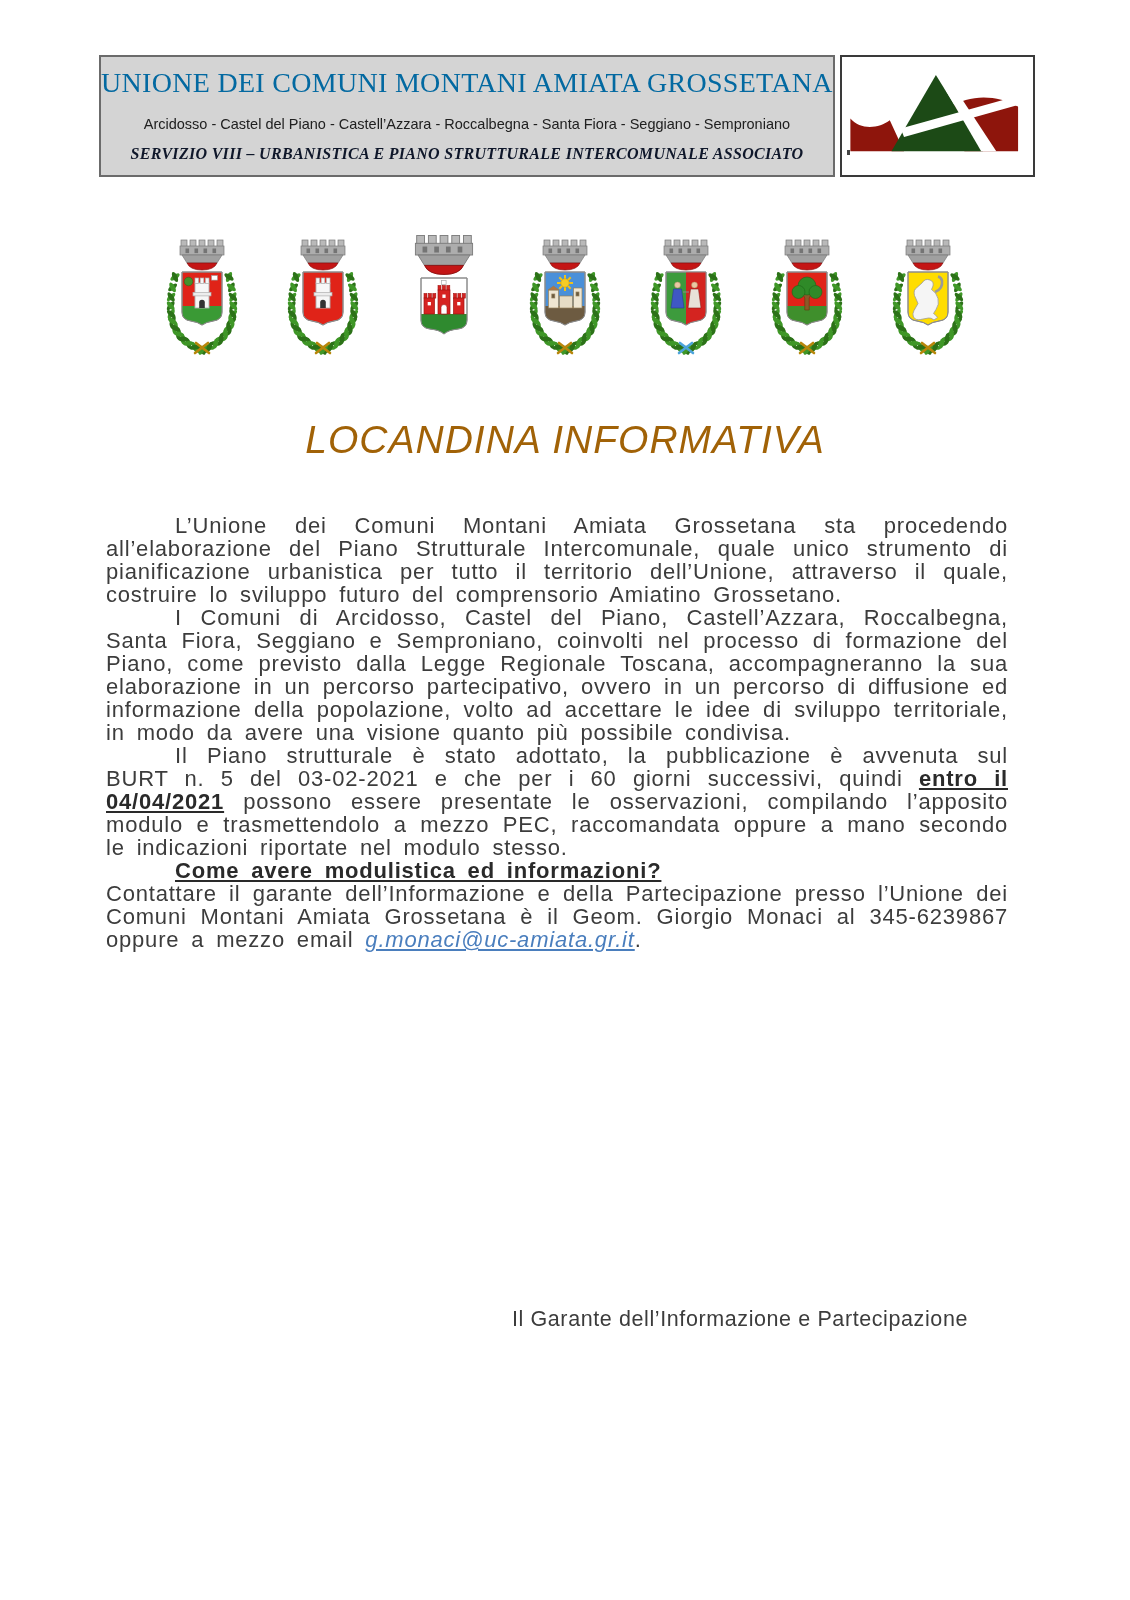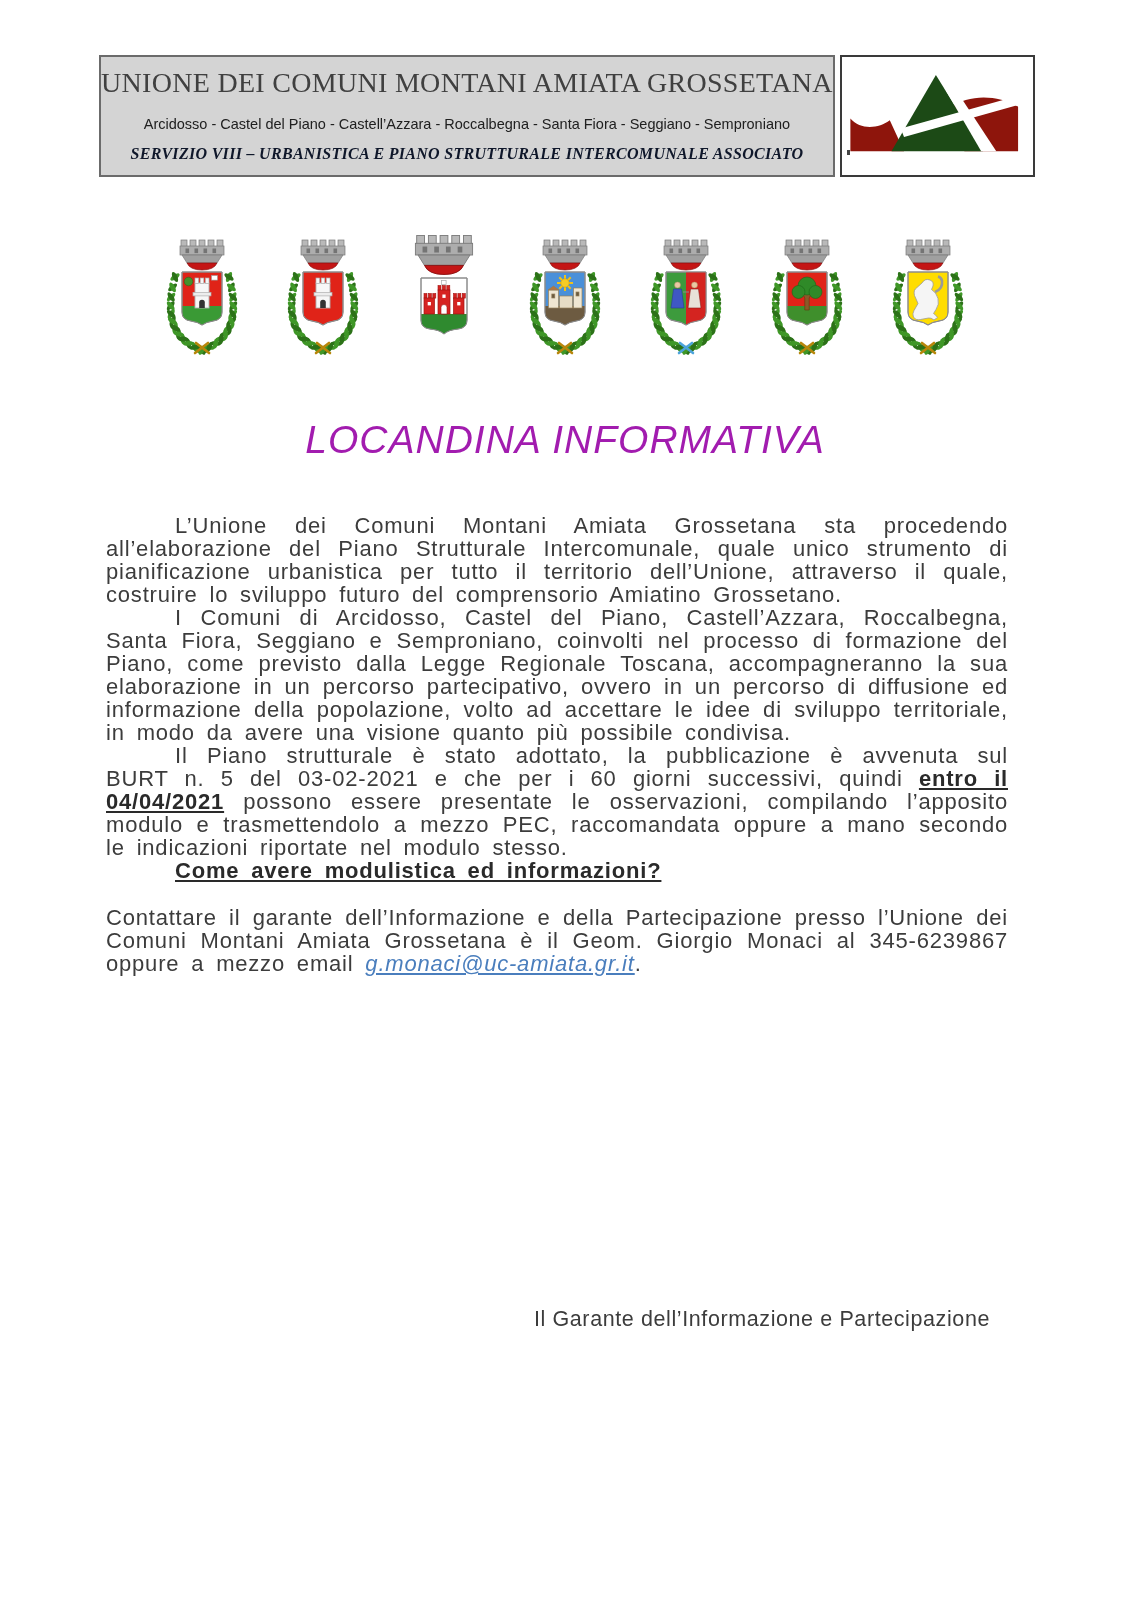--- a/index.html
+++ b/index.html
@@ -8,21 +8,21 @@
     background:#ffffff;overflow:hidden;
     font-family:"Liberation Sans",sans-serif;color:#3c3c3c;
   }
   
   .header-row{position:absolute;left:99px;top:55px;width:936px;height:122px;display:flex;}
   .header-box{
     flex:1;background:#d4d4d4;border:2px solid #6b6b6b;box-sizing:border-box;
     display:flex;flex-direction:column;align-items:center;padding-top:10px;
   }
   .header-title{
-    font-family:"Liberation Serif",serif;font-size:28px;color:#404040;
+    font-family:"Liberation Serif",serif;font-size:28px;color:#0369a1;
     line-height:1.12;letter-spacing:.3px;white-space:nowrap;
   }
   .header-munis{font-size:14.5px;color:#202020;margin-top:18px;white-space:nowrap;}
   .header-service{
     font-family:"Liberation Serif",serif;font-style:italic;font-weight:bold;
     font-size:16px;color:#0f172a;margin-top:13px;letter-spacing:.3px;white-space:nowrap;
   }
   .logo-box{
     width:212px;margin-left:5px;background:#fff;border:2px solid #3a3a3a;
     box-sizing:border-box;position:relative;
@@ -32,37 +32,37 @@
   
   .emblems{
     position:absolute;top:230px;left:0;width:100%;
     display:flex;justify-content:center;align-items:flex-start;gap:21px;
   }
   .emblem{width:100px;height:140px;}
   .emblem svg{width:100%;height:100%;display:block;}
   
   .doc-title{
     position:absolute;top:418px;left:0;width:100%;text-align:center;
-    font-size:39px;font-style:italic;color:#a21caf;letter-spacing:1px;
+    font-size:39px;font-style:italic;color:#a16207;letter-spacing:1px;
   }
   
   .body-text{
     position:absolute;left:106px;top:514px;width:902px;
     font-size:22px;line-height:23px;text-align:justify;
     letter-spacing:.8px;word-spacing:5px;
   }
   .body-text p{margin:0;text-indent:69px;}
-  .body-text p.no-indent{text-indent:0;margin-top:24px;}
+  .body-text p.no-indent{text-indent:0;}
   .deadline{font-weight:bold;text-decoration:underline;color:#2a2a2a;}
   .question{font-weight:bold;color:#2a2a2a;}
   .question .q-text{text-decoration:underline;}
   .email-link{font-style:italic;text-decoration:underline;cursor:pointer;}
   
   .signature{
-    position:absolute;top:1298px;left:472px;width:580px;text-align:center;
+    position:absolute;top:1298px;left:450px;width:580px;text-align:center;
     font-size:21.5px;line-height:43px;letter-spacing:.6px;
   }
 </style>
 </head>
 <body>
 
 <div class="page">
 
   <div class="header-row">
     <div class="header-box" style="background: rgb(212, 212, 212);">

